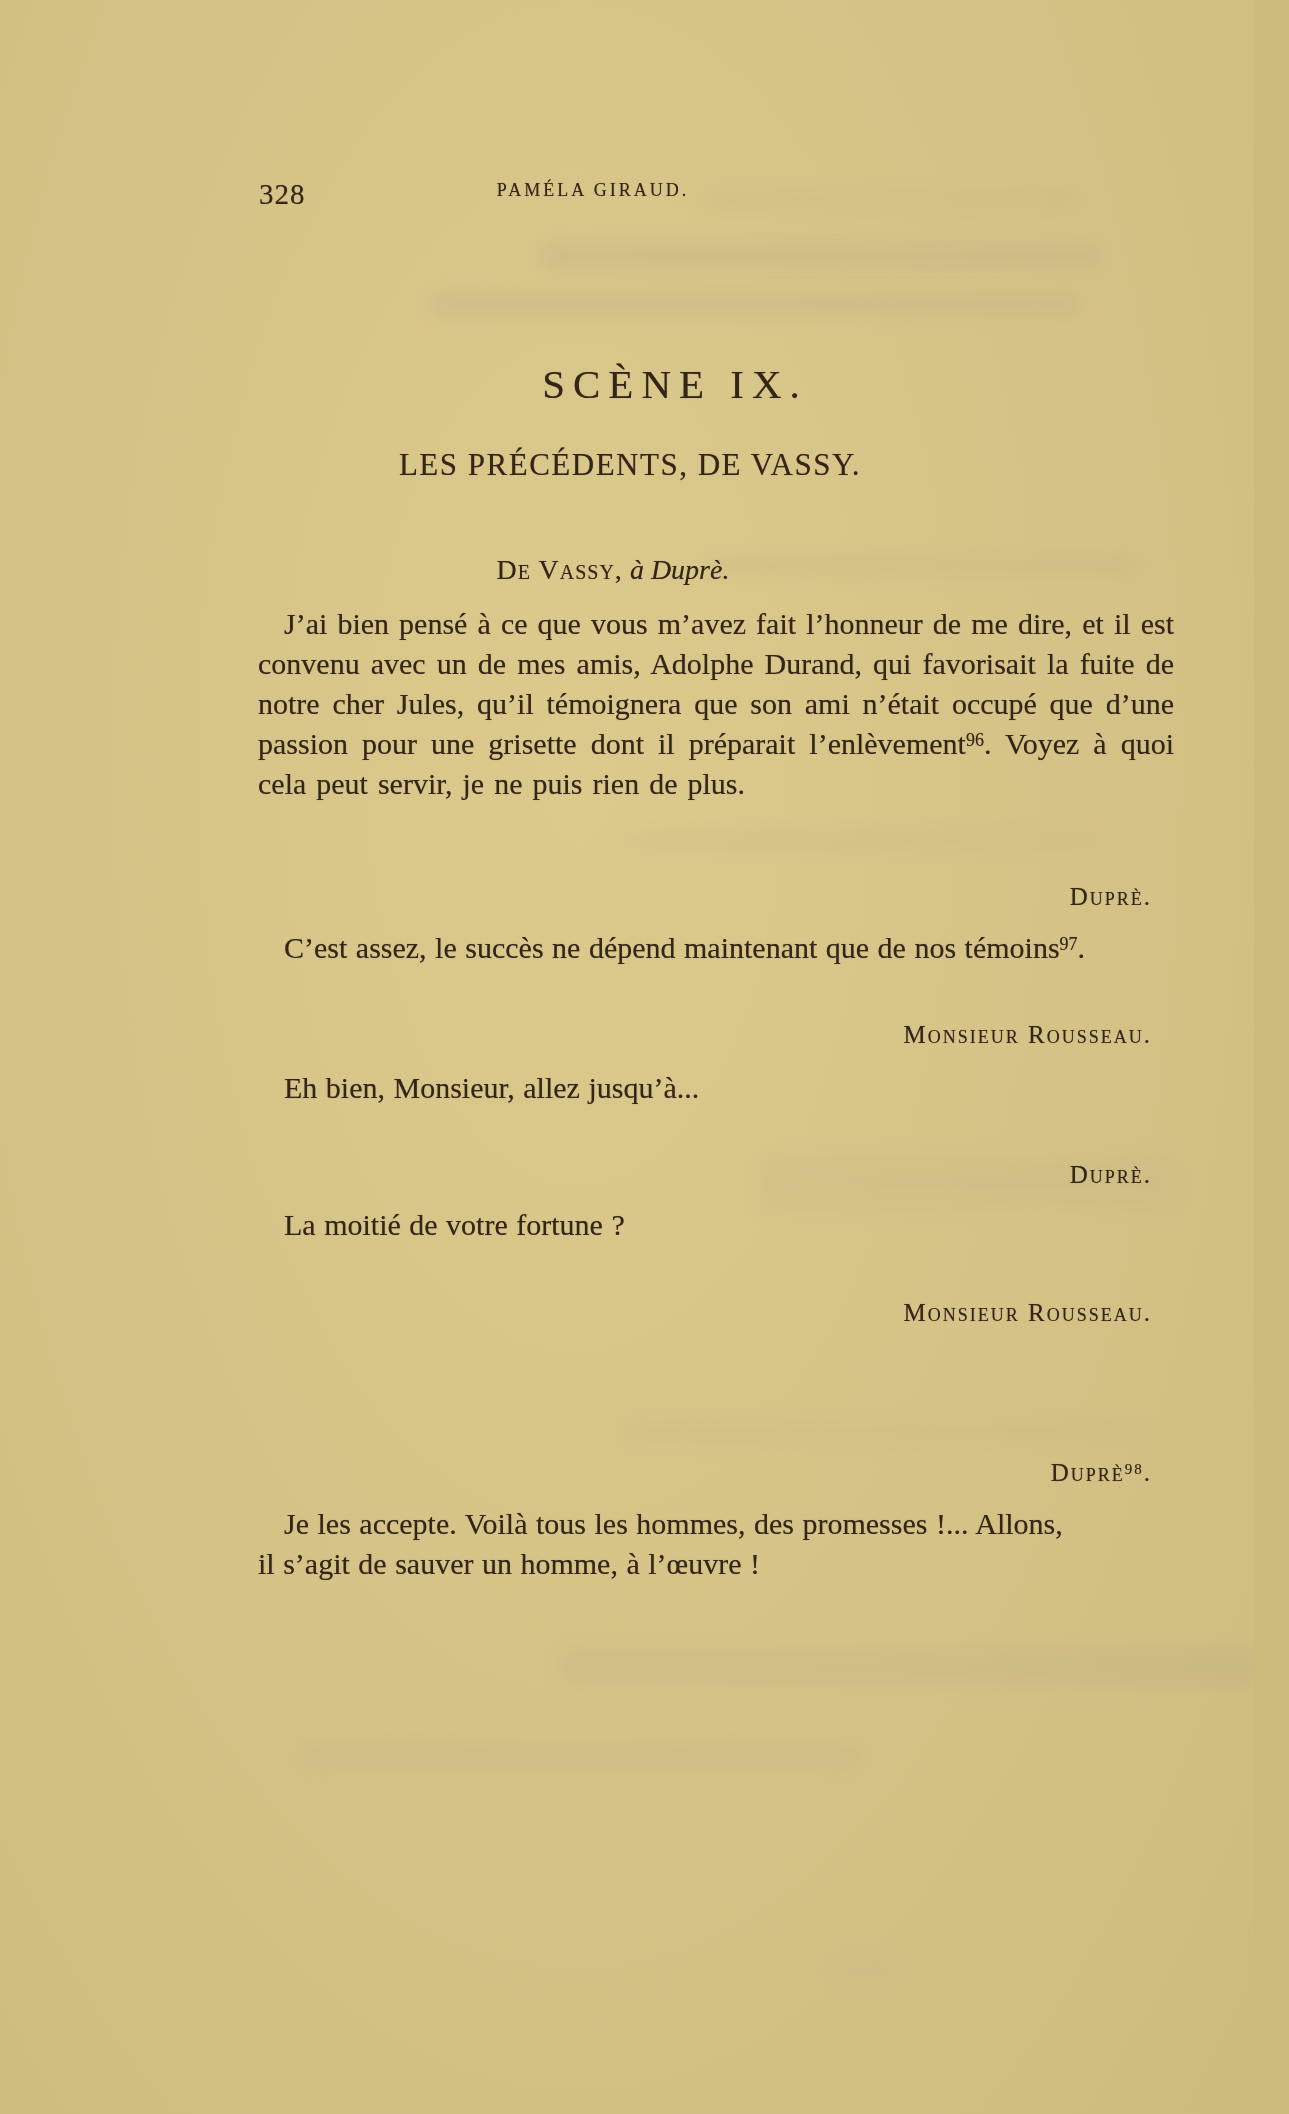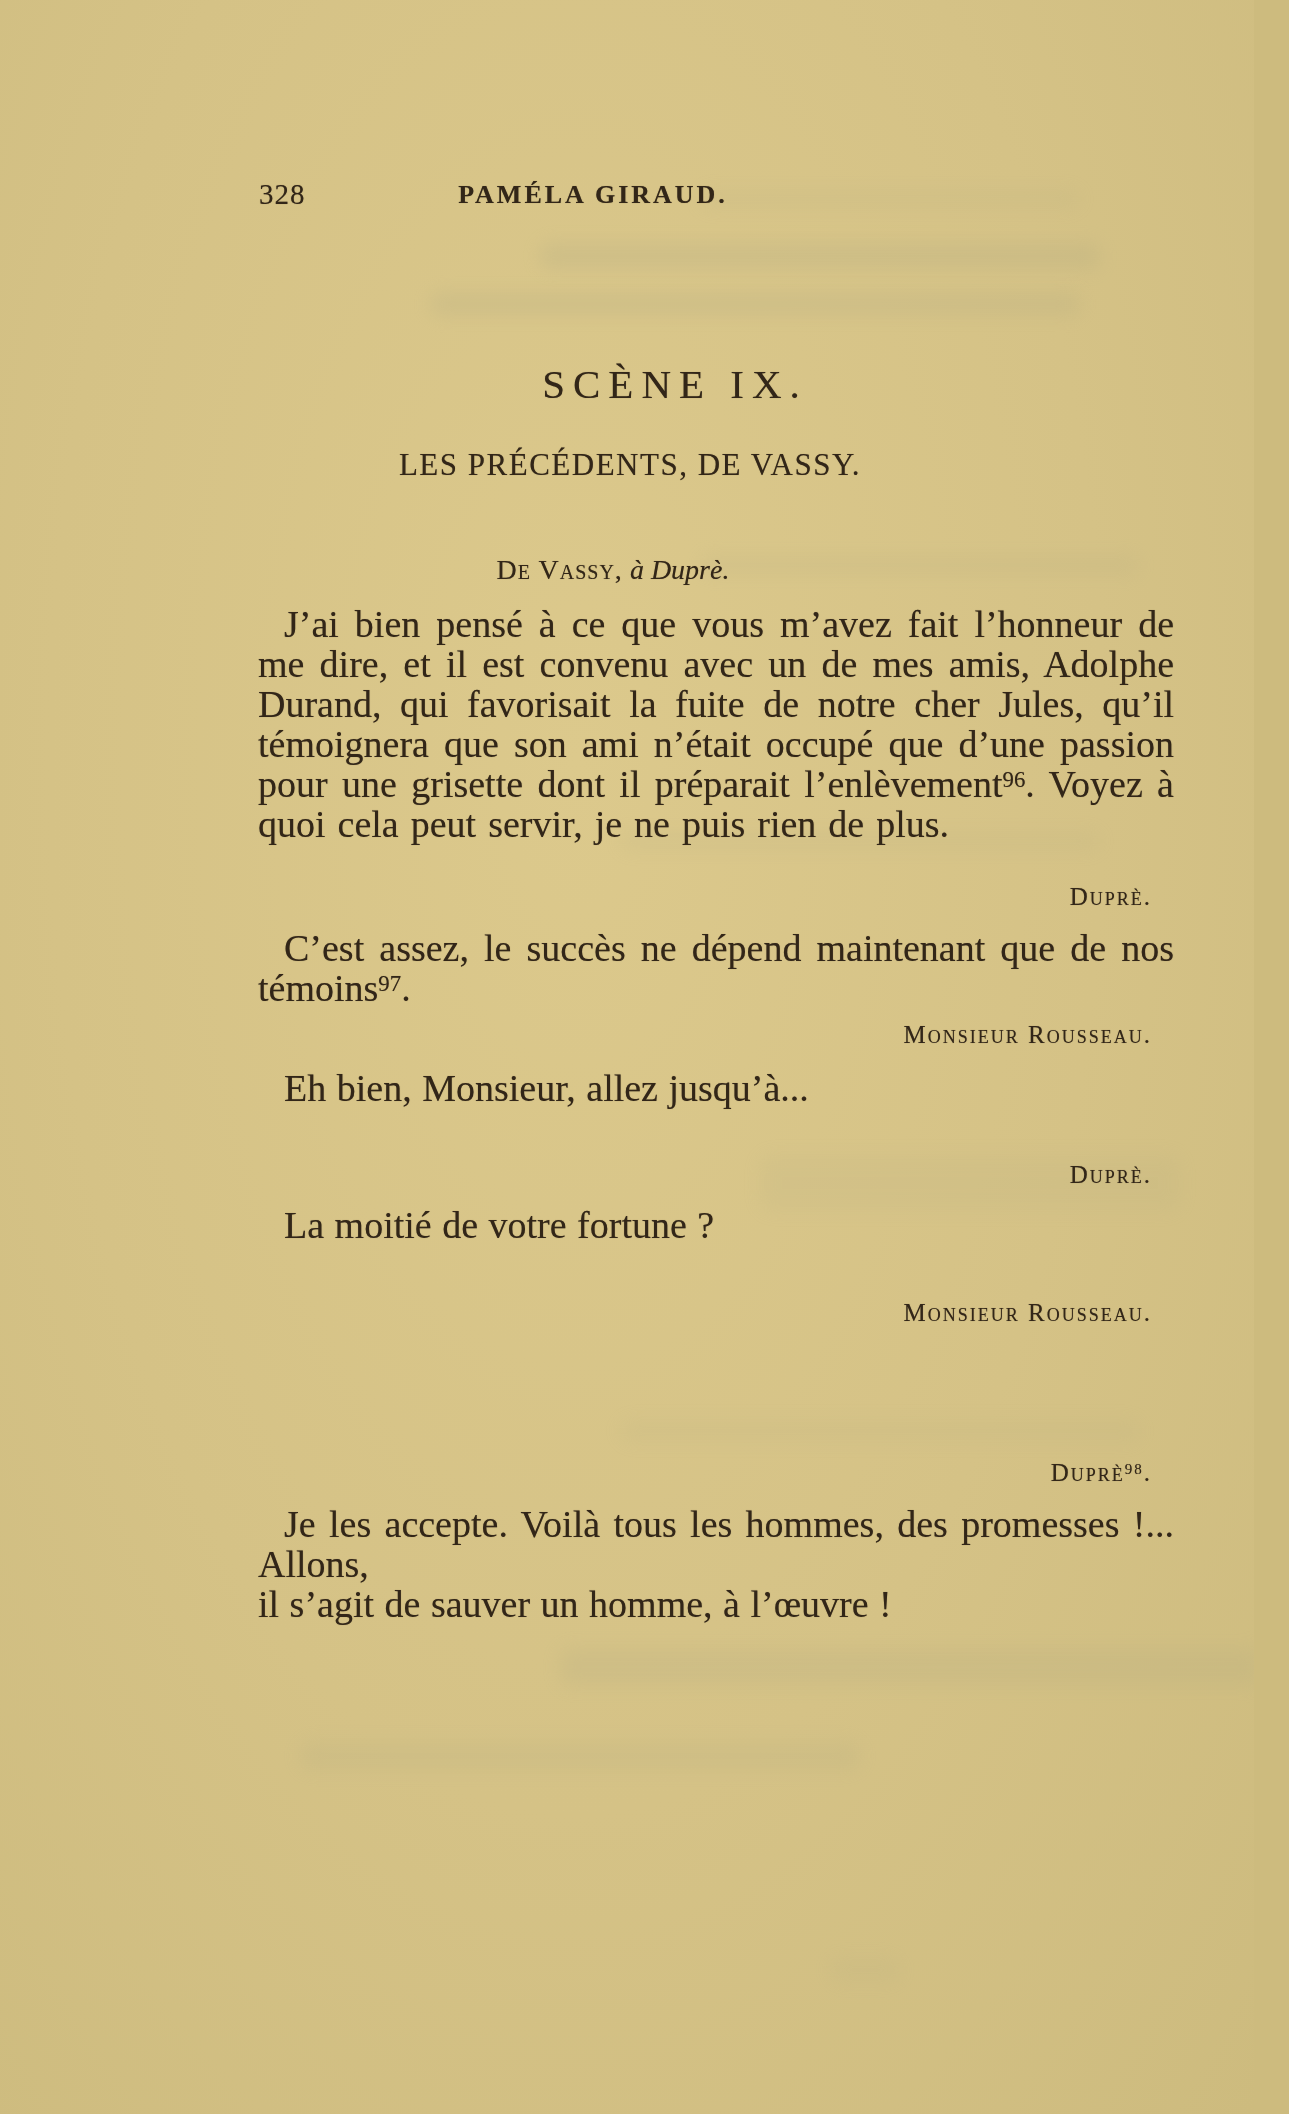--- a/index.html
+++ b/index.html
@@ -41,21 +41,21 @@
   .g9 {left:300px; top:1742px; width:560px; height:28px; opacity:.18;}
   .g10{left:830px; top:1958px; width:70px;  height:24px; opacity:.13;}
 
   .running-head{
     position:absolute; top:178px; left:257px; width:926px; height:36px;
     font-size:29px;
   }
   .page-num{position:absolute; left:2px; top:0; letter-spacing:1px;}
   .running-title{
     position:absolute; left:0; top:2px; width:672px;
-    text-align:center; font-size:26px; font-weight:bold; letter-spacing:3px;
+    text-align:center; font-size:18px; font-weight:normal; letter-spacing:3px;
   }
 
   .scene-heading{
     position:absolute; top:364px; left:0; width:1270px;
     text-align:center; font-size:41px; letter-spacing:8px; line-height:1;margin-left:40px;
   }
   .scene-characters{
     position:absolute; top:449px; left:0; width:1260px;
     text-align:center; font-size:31px; letter-spacing:1.5px; line-height:1;
   }
@@ -68,21 +68,21 @@
 
   .speaker{
     position:absolute; left:0; width:1152px;
     text-align:right; font-size:25px; line-height:1;
     font-variant:small-caps; letter-spacing:2px;
   }
   .speaker sup{font-variant:normal;margin-top:16px;}
 
   .speech{
     position:absolute; left:258px; width:916px; margin:0;
-    font-size:38px; line-height:40px;
+    font-size:30px; line-height:40px;
     text-align:justify; text-indent:26px;
     word-spacing:1px;
   }
   .speech.p1{word-spacing:2.5px;}
   .loose{word-spacing:10px;}
 
   sup{
     font-size:0.6em; line-height:0;
     vertical-align:baseline; position:relative; top:-0.45em;
   }

